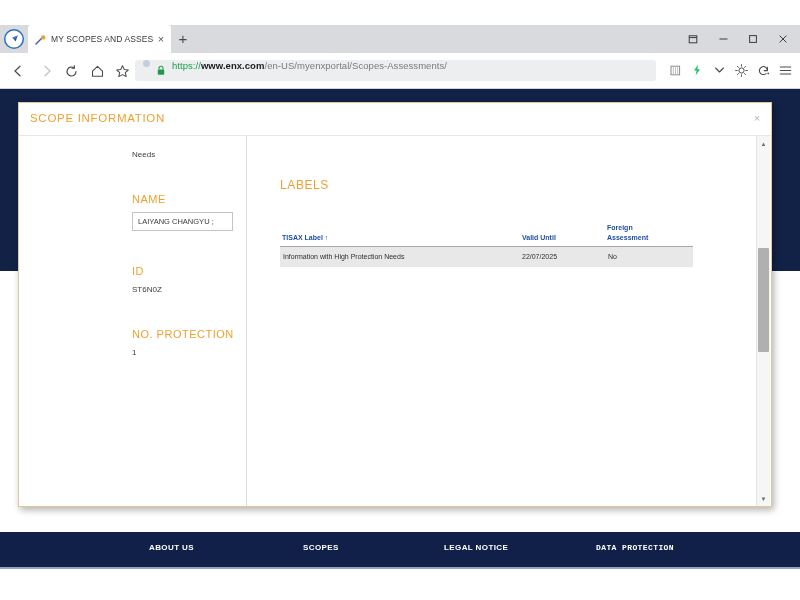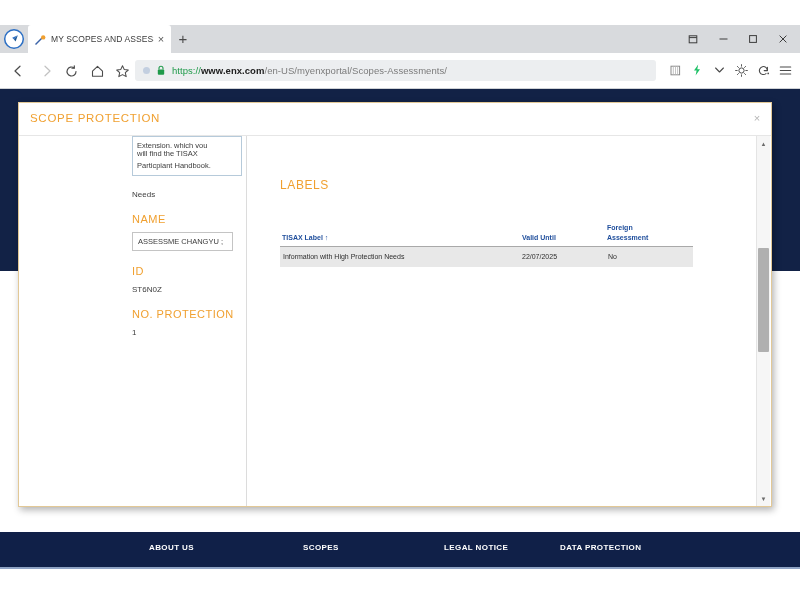--- a/index.html
+++ b/index.html
@@ -37,21 +37,21 @@
   .navbtn{position:absolute;top:62px;width:18px;height:18px;display:flex;align-items:center;
           justify-content:center;cursor:pointer;color:#4c4c4c;}
   .navbtn svg{display:block;}
   .nav-back{left:9px;}
   .nav-fwd{left:38px;color:#bcbcbc;}
   .nav-reload{left:62px;}
   .nav-home{left:88px;}
   .nav-star{left:113px;}
 
   .urlbar{position:absolute;left:135px;top:60px;width:521px;height:21px;background:#eceef0;
-          border-radius:3px;display:flex;align-items:center;}
+          border-radius:3px;display:flex;}
   .url-dot{width:7px;height:7px;border-radius:50%;background:#c3cfe0;margin-left:8px;flex:0 0 auto;}
   .url-lock{margin-left:6px;flex:0 0 auto;display:flex;align-items:center;}
   .url-text{font-size:9.5px;margin-left:6px;white-space:nowrap;overflow:hidden;letter-spacing:.05px;}
   .url-scheme{color:#1f9a4a;}
   .url-host{color:#202020;font-weight:bold;}
   .url-path{color:#7b7b7b;}
 
   .tb-right{position:absolute;right:4px;top:60px;display:flex;align-items:center;gap:0px;}
   .tbi{width:22px;height:20px;display:flex;align-items:center;justify-content:center;
        font-size:11px;color:#4a4a4a;cursor:pointer;}
@@ -60,42 +60,42 @@
   
   .page{position:absolute;left:0;top:89px;width:800px;height:511px;background:#ffffff;}
   .page-navy{position:absolute;left:0;top:0;width:800px;height:182px;background:#122246;}
   .page-white{position:absolute;left:0;top:182px;width:800px;height:329px;background:#ffffff;}
 
   .footer{position:absolute;left:0;top:443px;width:800px;height:35px;background:#102048;
           border-bottom:2px solid #8fa3c4;}
   .footer-inner{position:relative;width:728px;height:35px;}
   .flink{position:absolute;top:11px;font-size:8px;font-weight:bold;color:#ffffff;
          letter-spacing:.4px;cursor:pointer;white-space:nowrap;}
-  .fl0{left:149px;} .fl1{left:303px;} .fl2{left:444px;} .fl3{left:560px;}
+  .fl0{left:149px;} .fl1{left:303px;} .fl2{left:444px;} .fl3{left:596px;font-family:Liberation Mono, monospace;}
 
   
   .modal{position:absolute;left:18px;top:102px;width:752px;height:403px;background:#ffffff;
          border:1px solid #e2c896;box-shadow:2px 3px 7px rgba(0,0,0,.30);}
   .modal-head{position:relative;height:32px;background:#ffffff;border-bottom:1px solid #e6e6e6;}
   .modal-title{position:absolute;left:11px;top:9px;font-size:11.5px;color:#f0a030;
                letter-spacing:.7px;}
   .modal-close{position:absolute;right:6px;top:7px;width:16px;height:16px;text-align:center;
                line-height:16px;font-size:11px;color:#b5b5b5;cursor:pointer;}
 
   .modal-body{position:relative;height:370px;background:#ffffff;overflow:hidden;}
 
   
   .side-col{position:absolute;left:0;top:0;width:227px;height:370px;background:#ffffff;
             border-right:1px solid #dcdcdc;}
   .side-inner{position:absolute;left:113px;top:0;width:114px;}
   .txtbox{margin-top:0px;width:100px;border:1px solid #b6cada;background:#ffffff;padding:3px 4px 4px 4px;
           font-size:7.5px;color:#3c3c3c;line-height:1.55;}
   .txtbox .clip{display:block;height:8px;overflow:hidden;color:#3c3c3c;}
   .side-status{margin-top:14px;font-size:8px;color:#404040;}
-  .side-label{margin-top:14px;font-size:11px;color:#f0a030;letter-spacing:.5px;}
+  .side-label{margin-top:34px;font-size:11px;color:#f0a030;letter-spacing:.5px;}
   .side-input{margin-top:7px;width:94px;height:17px;border:1px solid #c4c4c4;background:#ffffff;
               display:flex;align-items:center;padding-left:5px;font-size:7.5px;color:#3a3a3a;
               overflow:hidden;white-space:nowrap;}
   .side-value{margin-top:8px;font-size:8px;color:#3c3c3c;}
 
   
   .main-col{position:absolute;left:228px;top:0;right:19px;height:370px;background:#ffffff;}
   .labels-title{position:absolute;left:33px;top:42px;font-size:12px;color:#f0a030;letter-spacing:.6px;}
   .ltable{position:absolute;left:33px;top:78px;width:413px;}
   .lthead{position:relative;height:32px;border-bottom:1px solid #a9a9a9;}
@@ -257,38 +257,33 @@
         <span class="flink fl1">SCOPES</span>
         <span class="flink fl2">LEGAL NOTICE</span>
         <span class="flink fl3">DATA PROTECTION</span>
       </div>
     </div>
   </div>
 
   <div class="modal">
 
     <div class="modal-head">
-      <div class="modal-title">SCOPE PROTECTION</div>
+      <div class="modal-title">SCOPE INFORMATION</div>
       <div class="modal-close">×</div>
     </div>
 
     <div class="modal-body">
 
       <div class="side-col">
         <div class="side-inner">
-          <div class="txtbox">
-            <span class="clip">Extension, which you</span>
-            <span>will find the TISAX</span><br>
-            <span>Particpiant Handbook.</span>
-          </div>
 
           <div class="side-status">Needs</div>
 
           <div class="side-label">NAME</div>
-          <div class="side-input">ASSESSME CHANGYU ;</div>
+          <div class="side-input">LAIYANG CHANGYU ;</div>
 
           <div class="side-label">ID</div>
           <div class="side-value">ST6N0Z</div>
 
           <div class="side-label">NO. PROTECTION</div>
           <div class="side-value">1</div>
         </div>
       </div>
 
       <div class="main-col">

